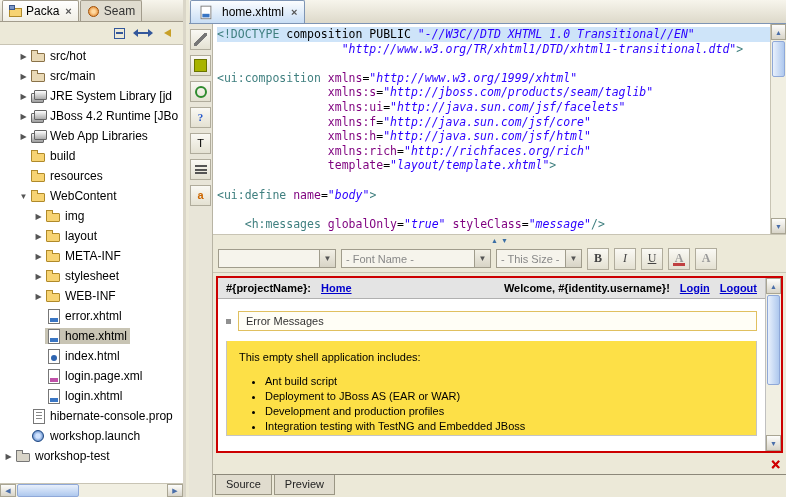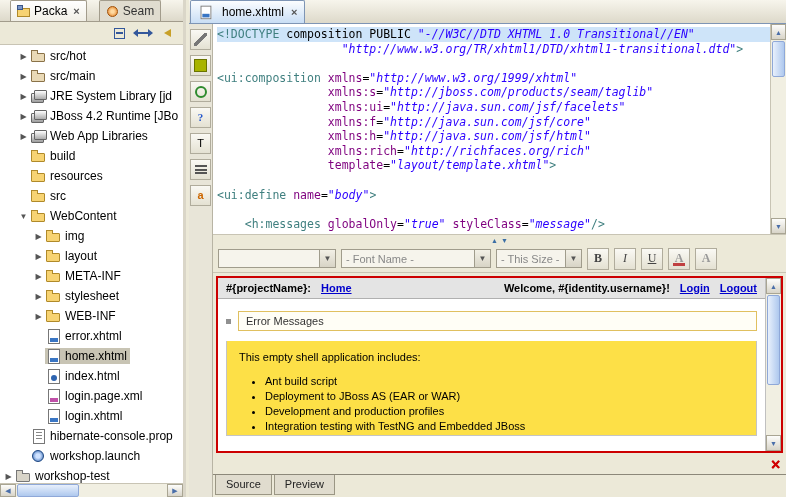--- a/index.html
+++ b/index.html
@@ -1,20 +1,20 @@
 <!DOCTYPE html>
 <html><head>
 <meta charset="utf-8">
 <style>
   html,body{margin:0;padding:0;}
   body{width:786px;height:497px;font-family:"Liberation Sans",sans-serif;background:#ECE9D8;overflow:hidden;position:relative;font-size:12px;color:#000;}
   .panel{position:absolute;top:0;height:497px;box-sizing:border-box;}
   
   #left-panel{left:0;width:186px;display:flex;flex-direction:column;border-right:3px solid #DAD6C8;background:#ECE9D8;}
-  .vtabbar{height:21px;display:flex;align-items:center;background:linear-gradient(#F7F5EC,#DDD9CA);border-bottom:1px solid #A29C8C;padding-left:10px;gap:12px;}
+  .vtabbar{height:21px;display:flex;align-items:center;background:linear-gradient(#F7F5EC,#DDD9CA);border-bottom:1px solid #A29C8C;padding-left:2px;gap:1px;}
   .vtab{display:flex;align-items:center;gap:4px;padding:2px 6px 3px;font-size:12px;border:1px solid #A29C8C;border-bottom:none;border-radius:2px 2px 0 0;background:#E0DCCF;color:#333;height:15px;}
   .vtab.active{background:linear-gradient(#FFFFFF,#F1EFE6);font-weight:normal;color:#000;}
   .closex{font-size:11px;font-weight:bold;color:#555;margin-left:2px;cursor:default;}
   .tabicon{width:13px;height:12px;position:relative;display:inline-block;flex:none;}
   .tabicon.package-explorer::before{content:'';position:absolute;left:0;top:3px;width:11px;height:7px;background:#F7D372;border:1px solid #B08A2A;}
   .tabicon.package-explorer::after{content:'';position:absolute;left:0;top:0;width:4px;height:3px;background:#7A96C8;border:1px solid #3A5688;}
   .tabicon.seam-view::before{content:'';position:absolute;left:1px;top:1px;width:9px;height:9px;border-radius:50%;background:radial-gradient(#FFD9A0 25%,#E07818);border:1px solid #A05008;}
   .ltoolbar{height:22px;border-bottom:1px solid #C8C4B4;display:flex;align-items:center;justify-content:flex-end;gap:4px;padding:0 6px;background:#ECE9D8;}
   .ltool{width:18px;height:17px;display:flex;align-items:center;justify-content:center;border:1px solid transparent;}
   .ic-collapse{width:9px;height:9px;border:1px solid #33579B;position:relative;}
@@ -179,27 +179,20 @@
         </span>
       </div>
       <div class="tree-row" style="padding-left: 17px;">
         <span class="expander"></span>
         <span class="trow-content">
           <span class="ticon folder"></span>
           <span class="tlabel">resources</span>
         </span>
       </div>
       <div class="tree-row" style="padding-left: 17px;">
-        <span class="expander"></span>
-        <span class="trow-content">
-          <span class="ticon folder"></span>
-          <span class="tlabel">src</span>
-        </span>
-      </div>
-      <div class="tree-row" style="padding-left: 17px;">
         <span class="expander">▼</span>
         <span class="trow-content">
           <span class="ticon folder"></span>
           <span class="tlabel">WebContent</span>
         </span>
       </div>
       <div class="tree-row" style="padding-left: 32px;">
         <span class="expander">▶</span>
         <span class="trow-content">
           <span class="ticon folder"></span>

